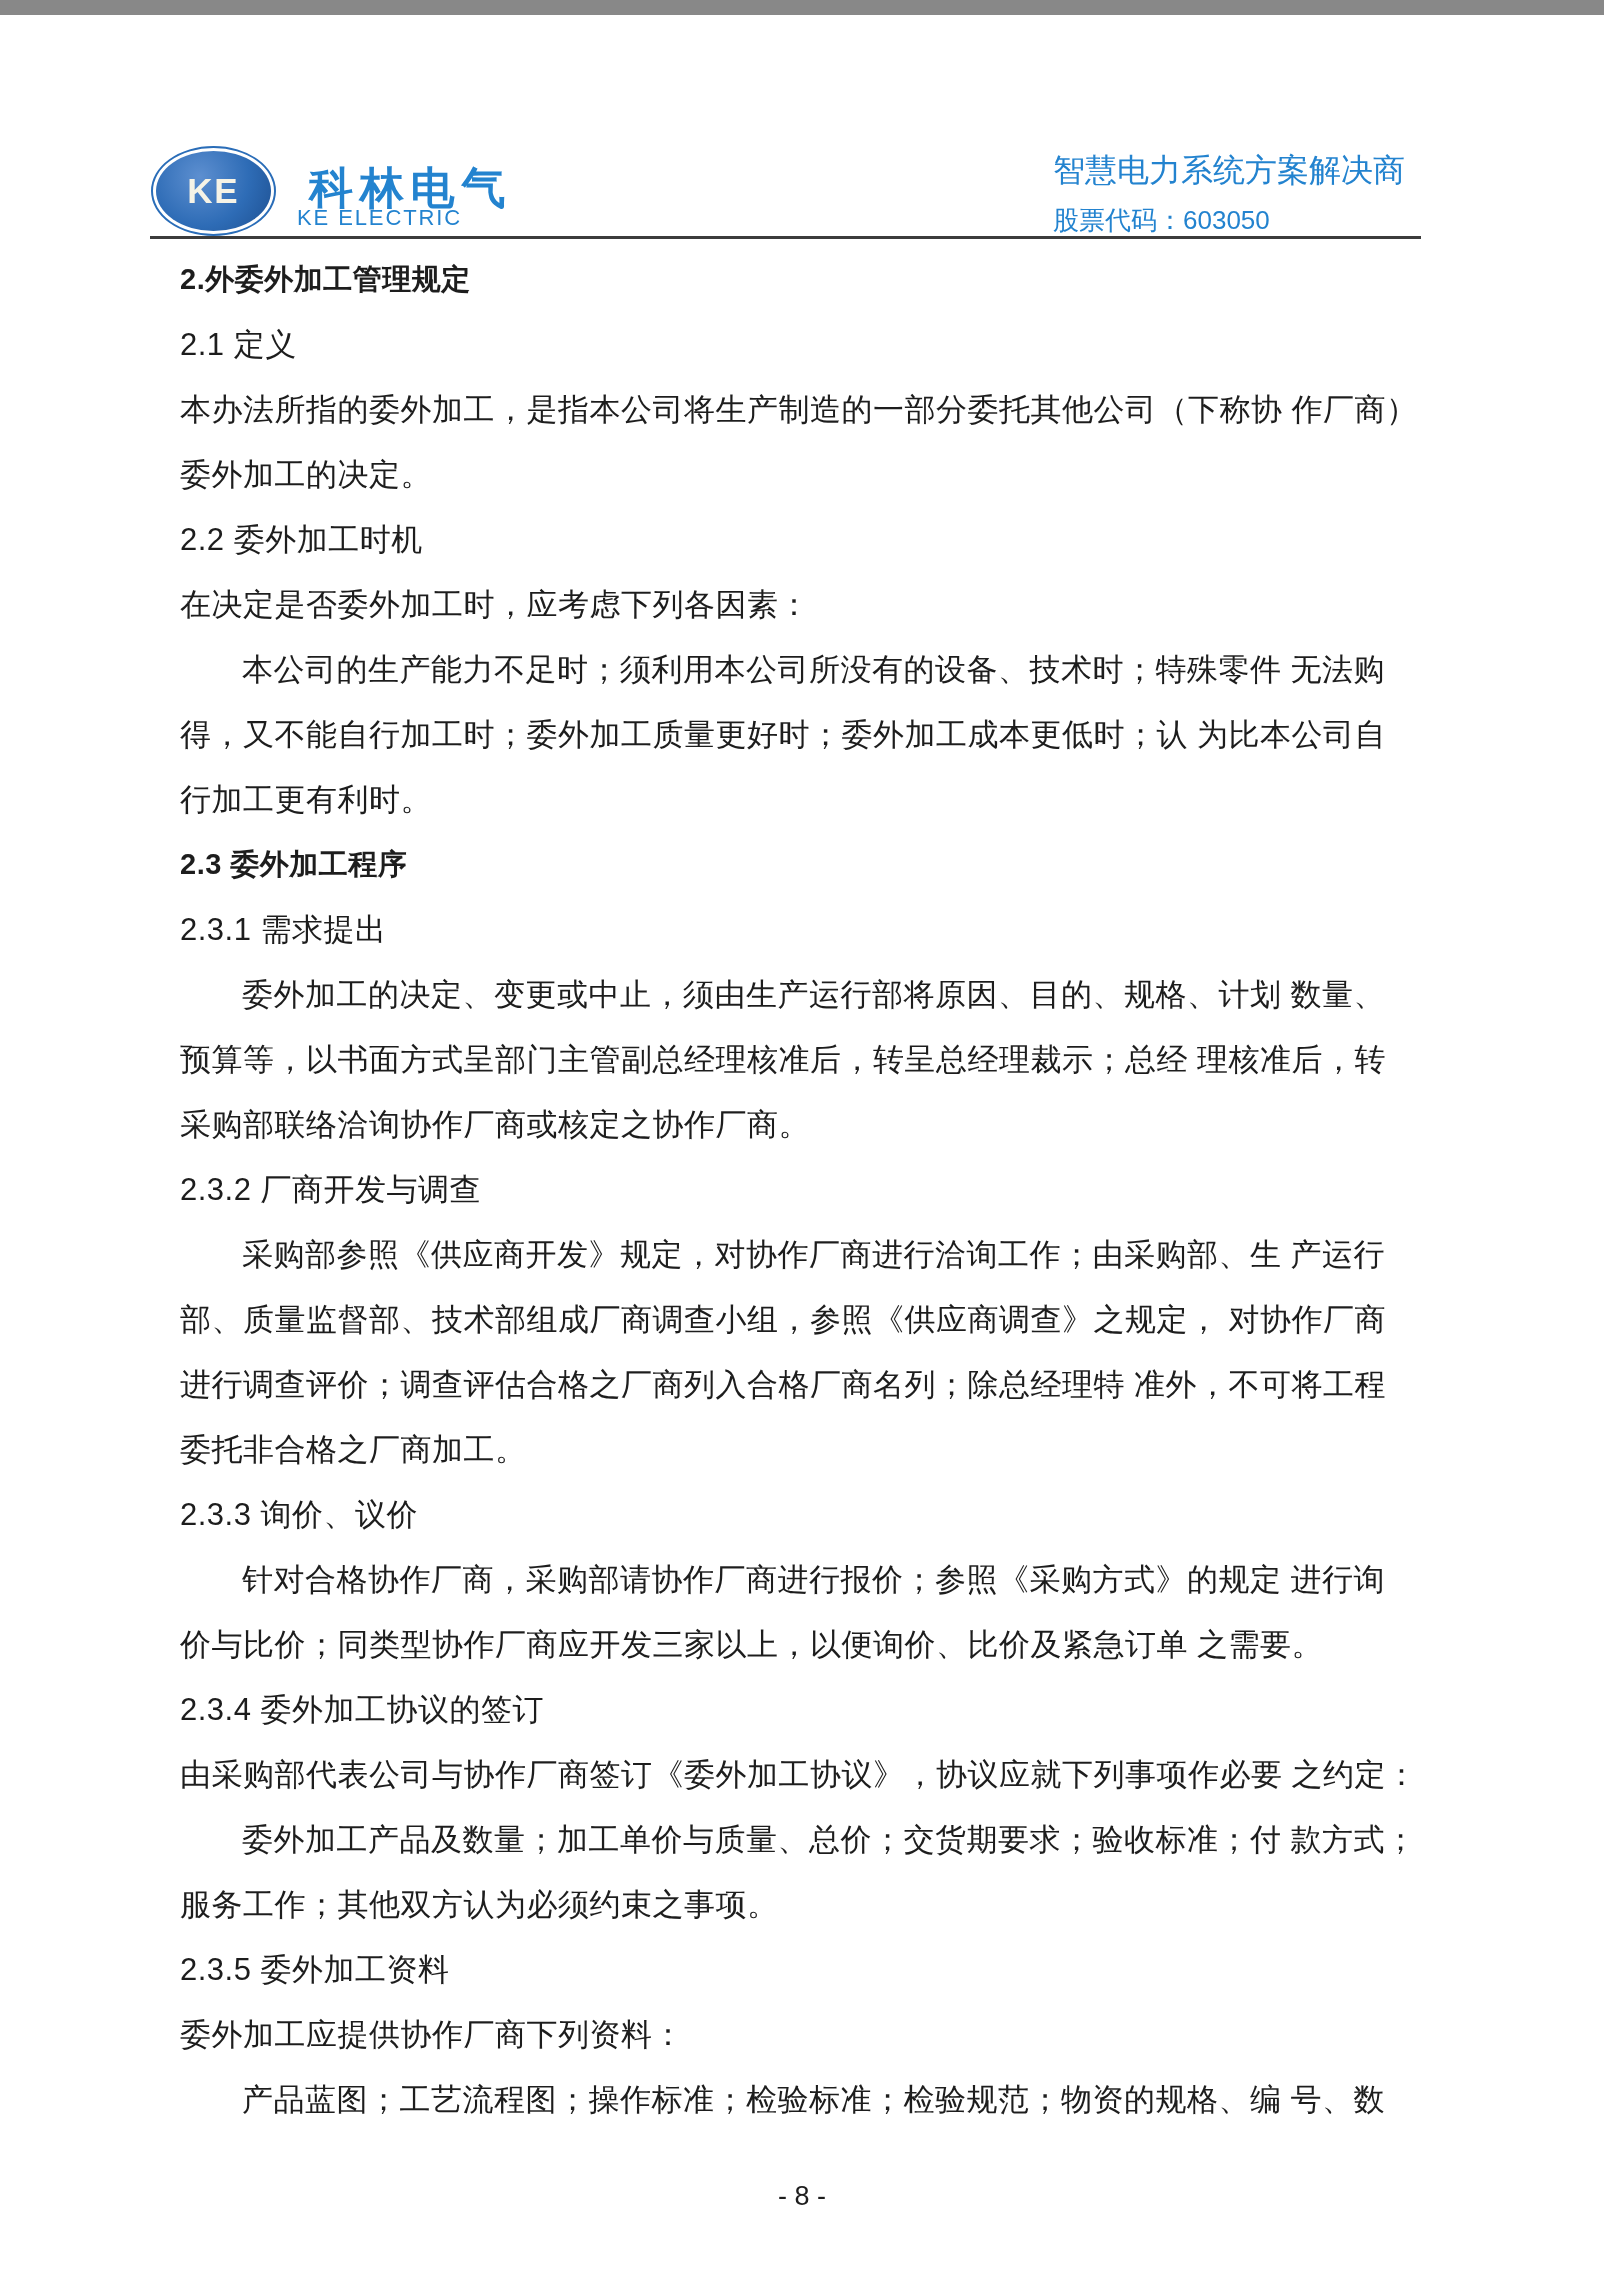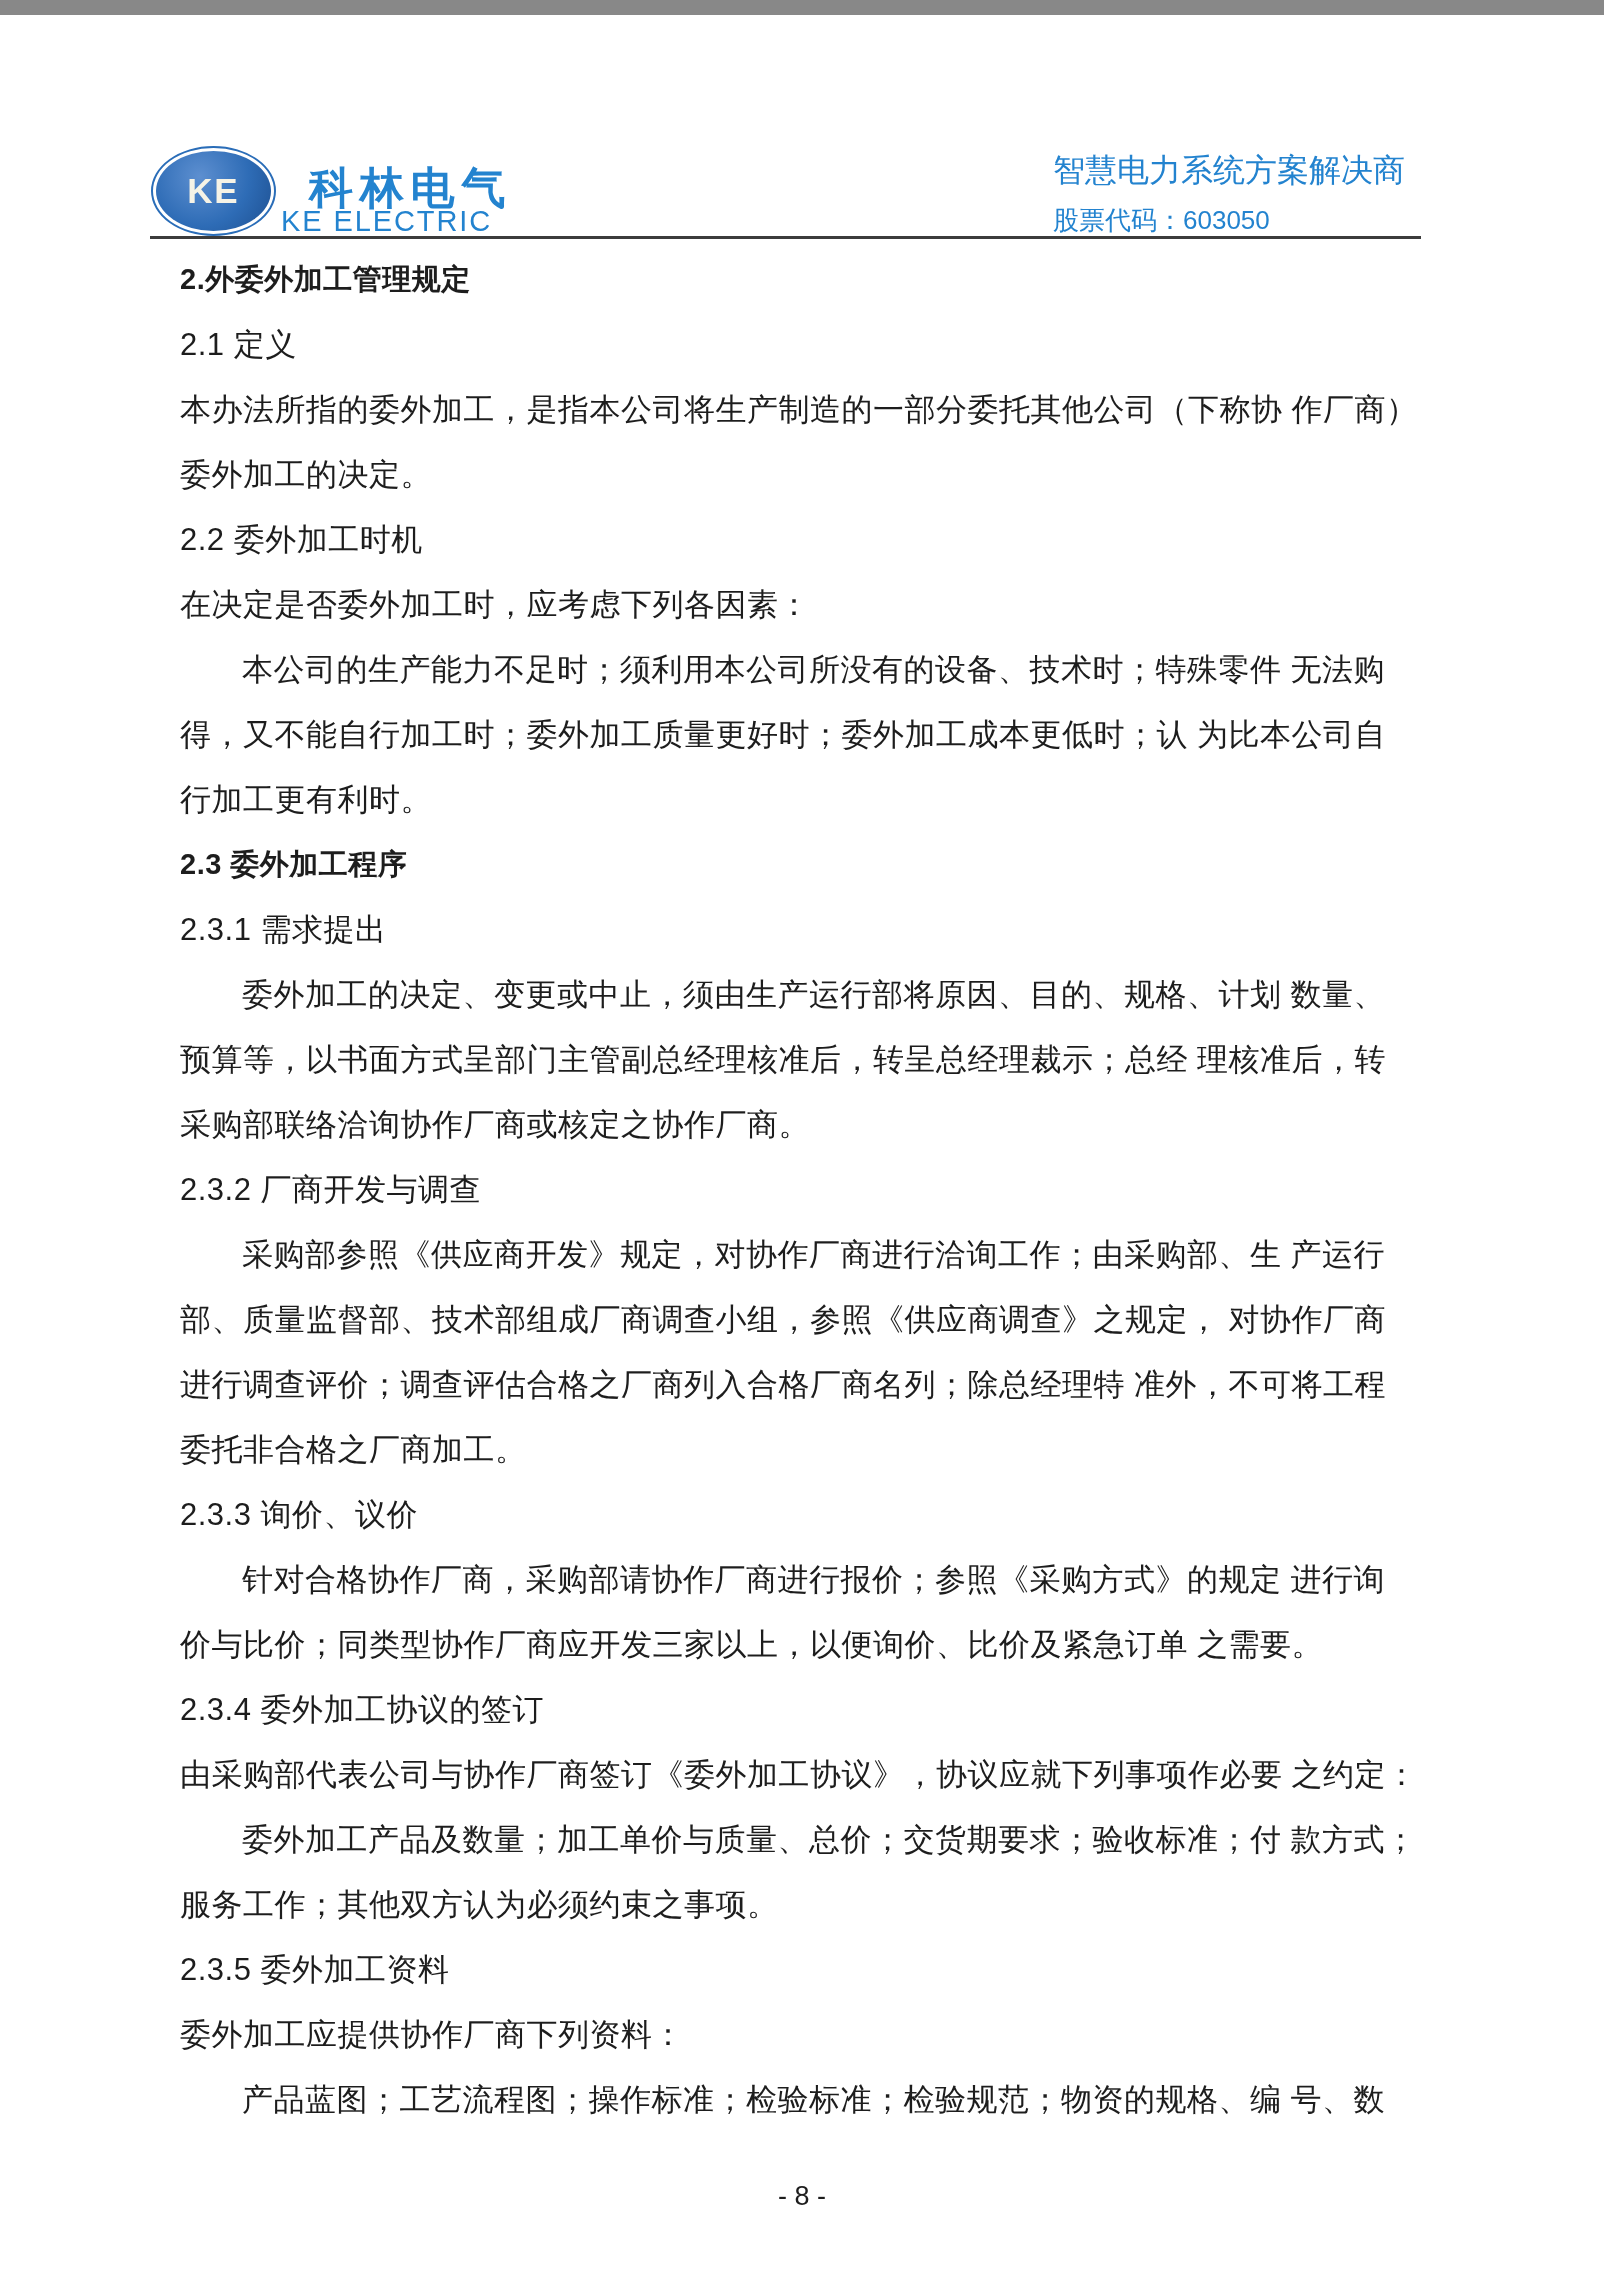--- a/index.html
+++ b/index.html
@@ -49,23 +49,23 @@
     left: 309px;
     top: 144px;
     font-size: 44px;
     font-weight: bold;
     letter-spacing: 6.8px;
     color: var(--brand-blue, #2383cf);
     white-space: nowrap;
   }
   .company-en {
     position: absolute;
-    left: 281px;
+    left: 297px;
     top: 190px;
-    font-size: 29px;
+    font-size: 22px;
     letter-spacing: 1.9px;
     color: var(--brand-blue, #2383cf);
     white-space: nowrap;
   }
   .tagline {
     position: absolute;
     left: 1053px;
     top: 134px;
     font-size: 32px;
     color: var(--brand-blue, #2383cf);

